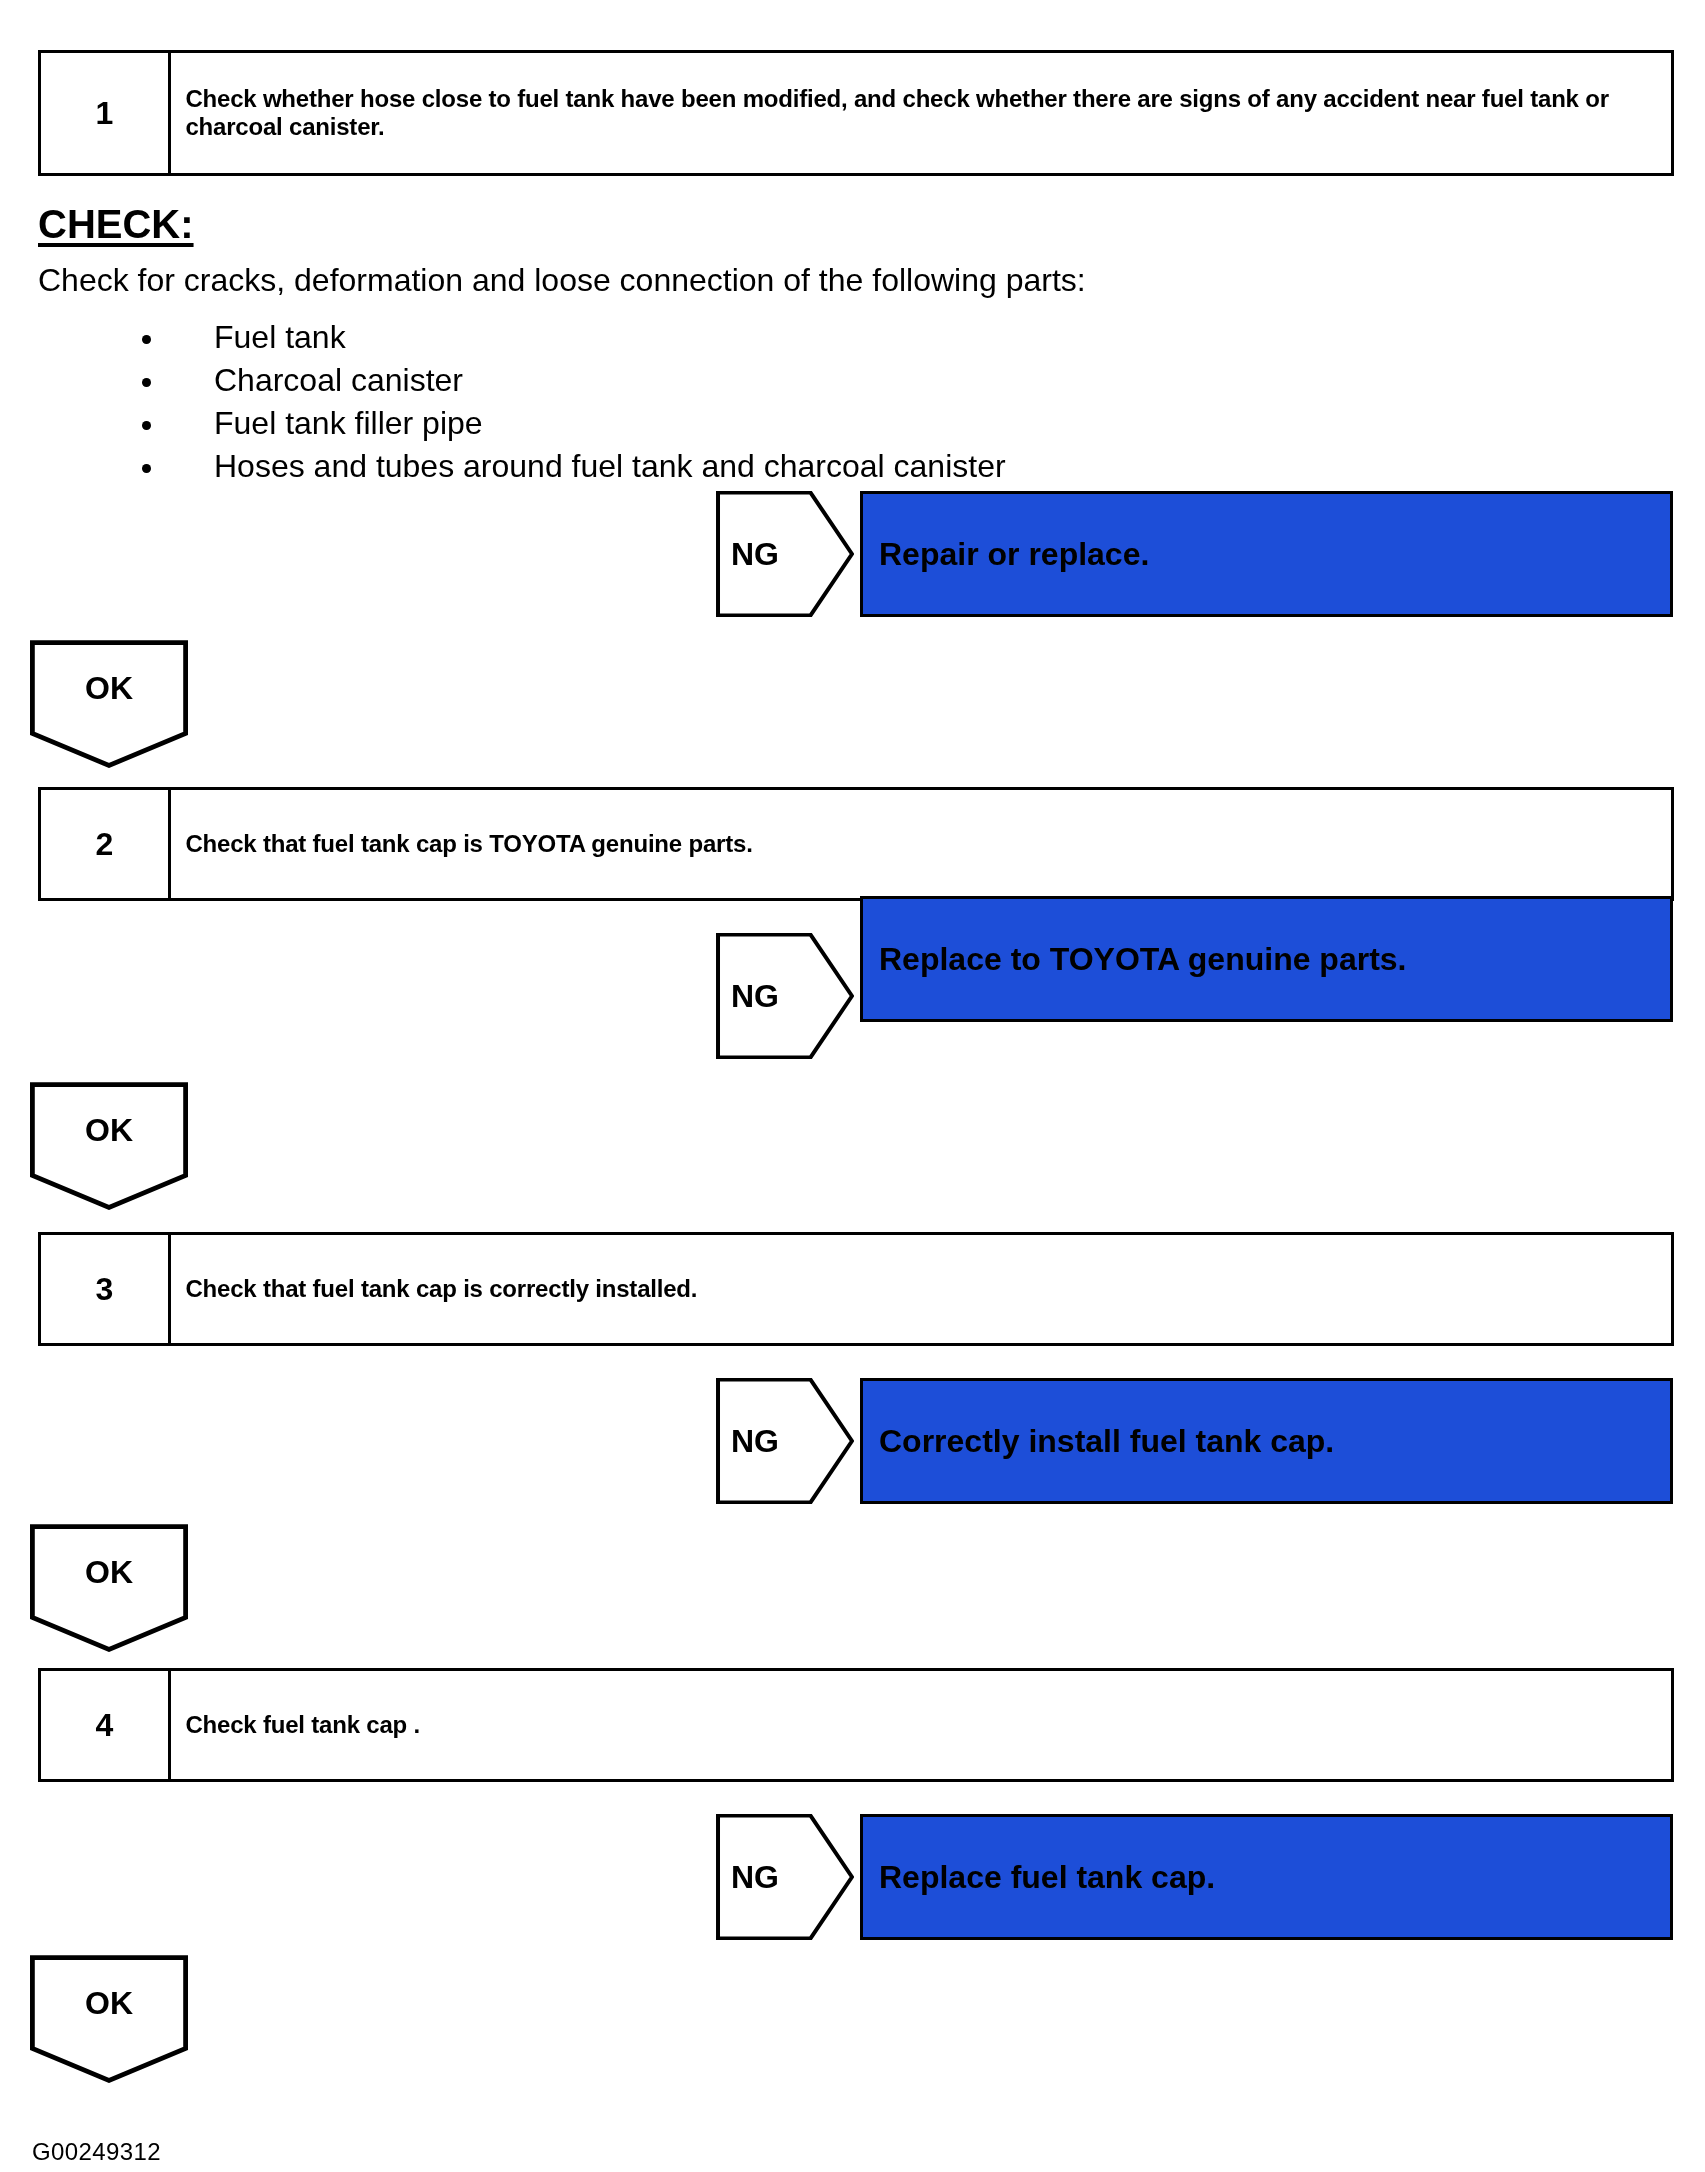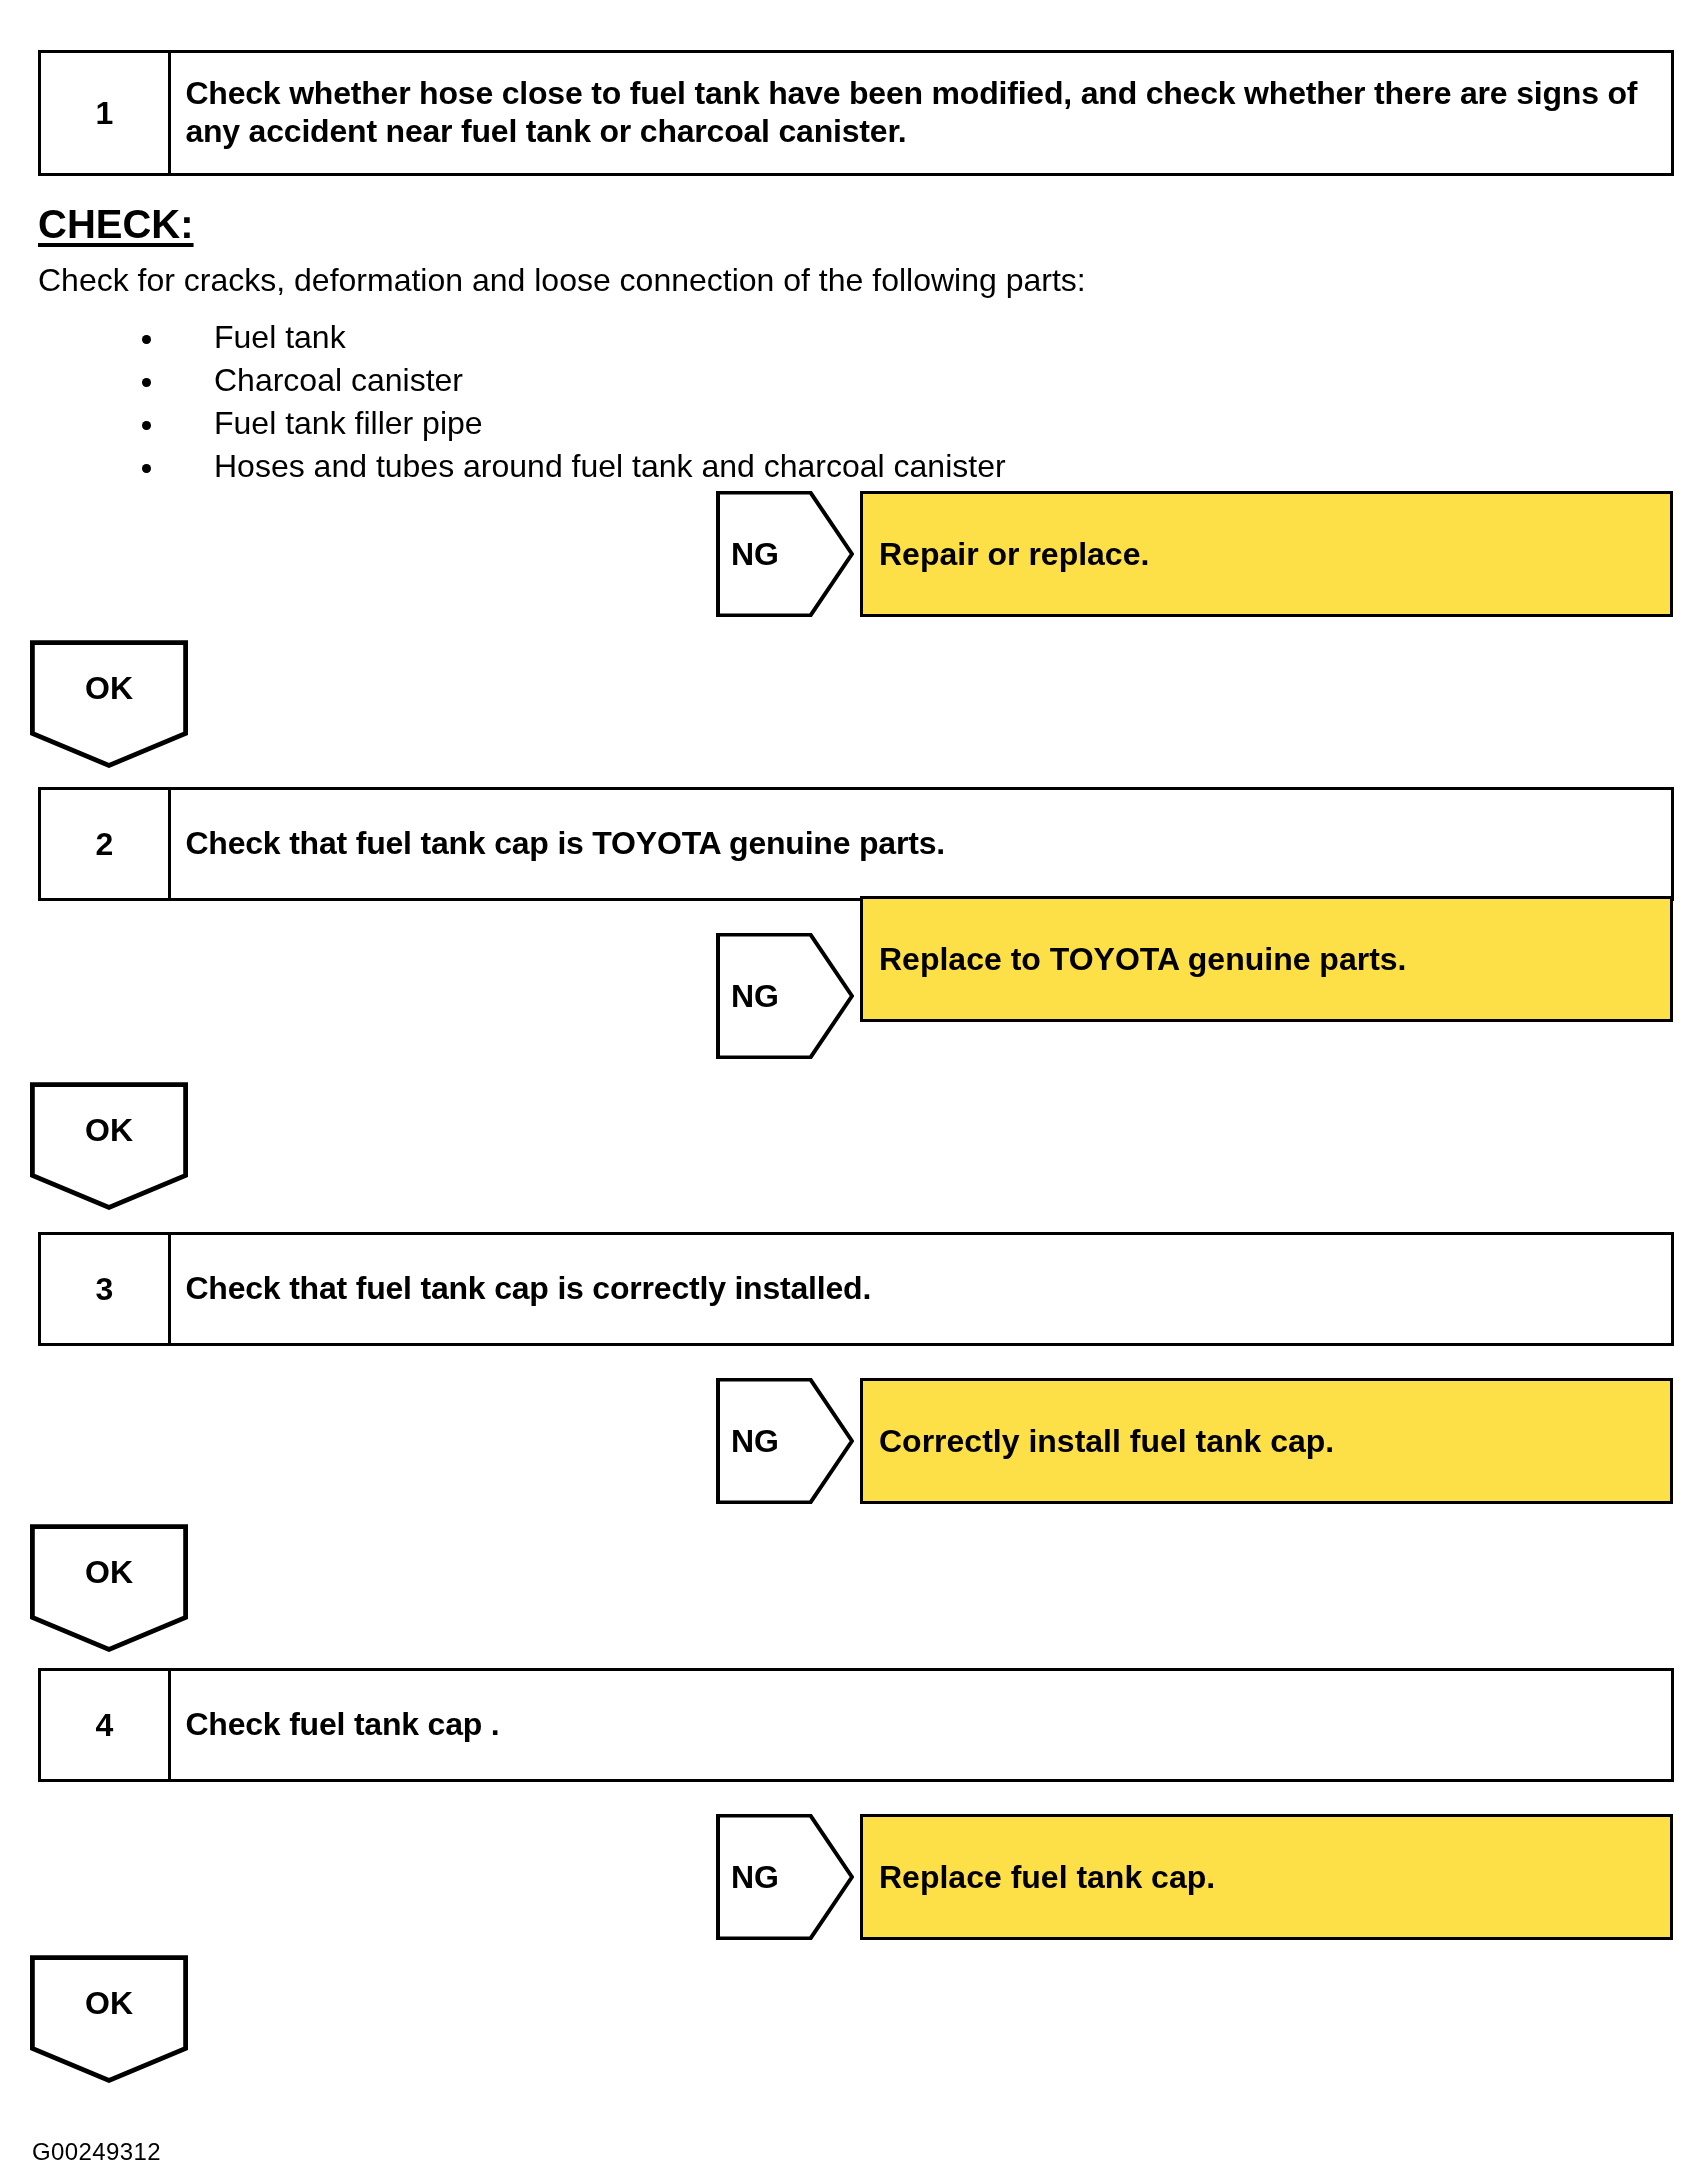--- a/index.html
+++ b/index.html
@@ -35,21 +35,21 @@
     font-size: 32px;
   }
   .step-text {
     flex: 1 1 auto;
     display: flex;
     align-items: center;
     padding-left: 14.4px;
     padding-right: 24px;
     box-sizing: border-box;
     font-weight: bold;
-    font-size: 32px;
+    font-size: 24px;
     line-height: 1.18;
     letter-spacing: -0.2px;
   }
   .step-text.two-line { align-items: center; }
 
   
   .ng-shape {
     position: absolute;
     display: flex;
     align-items: center;
@@ -67,21 +67,21 @@
   
   .result-box {
     position: absolute;
     border: 3.2px solid #000;
     box-sizing: border-box;
     display: flex;
     align-items: center;
     padding-left: 16px;
     font-weight: bold;
     font-size: 32px;
-    background: #fde047;
+    background: #1d4ed8;
   }
 
   
   .ok-shape {
     position: absolute;
     box-sizing: border-box;
   }
   .ok-shape svg { position: absolute; left:0; top:0; }
   .ok-label {
     position: absolute;

